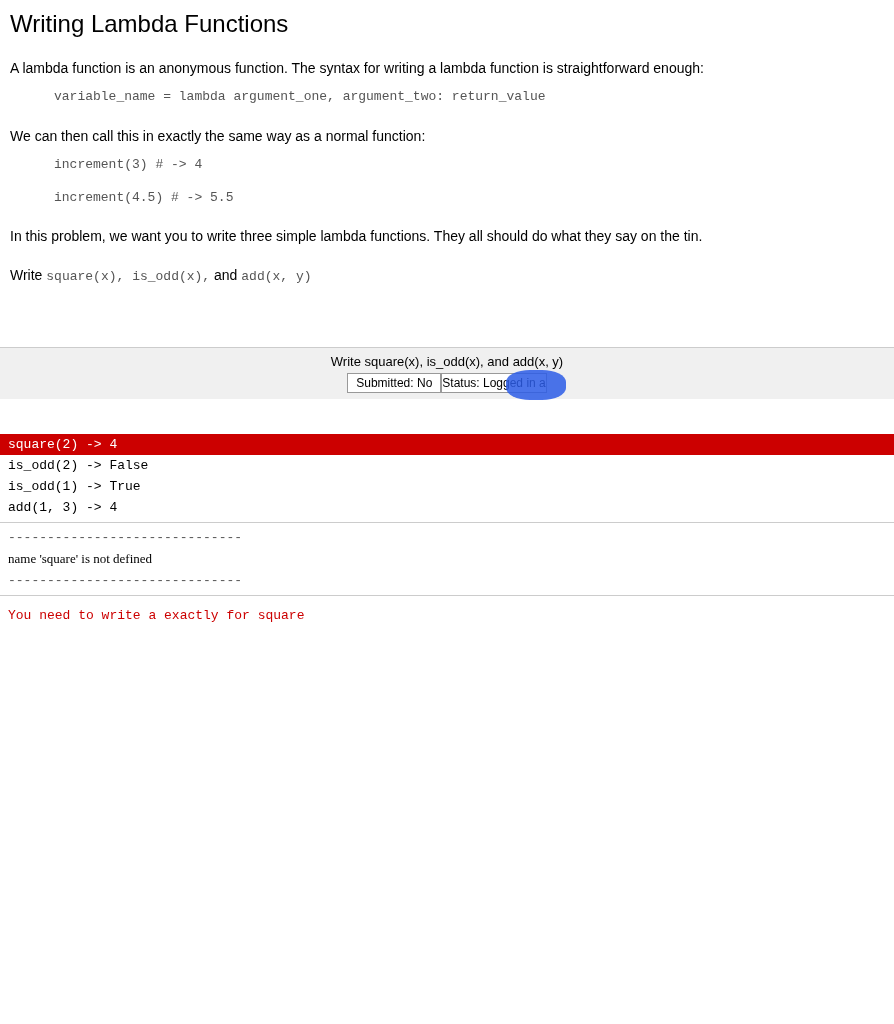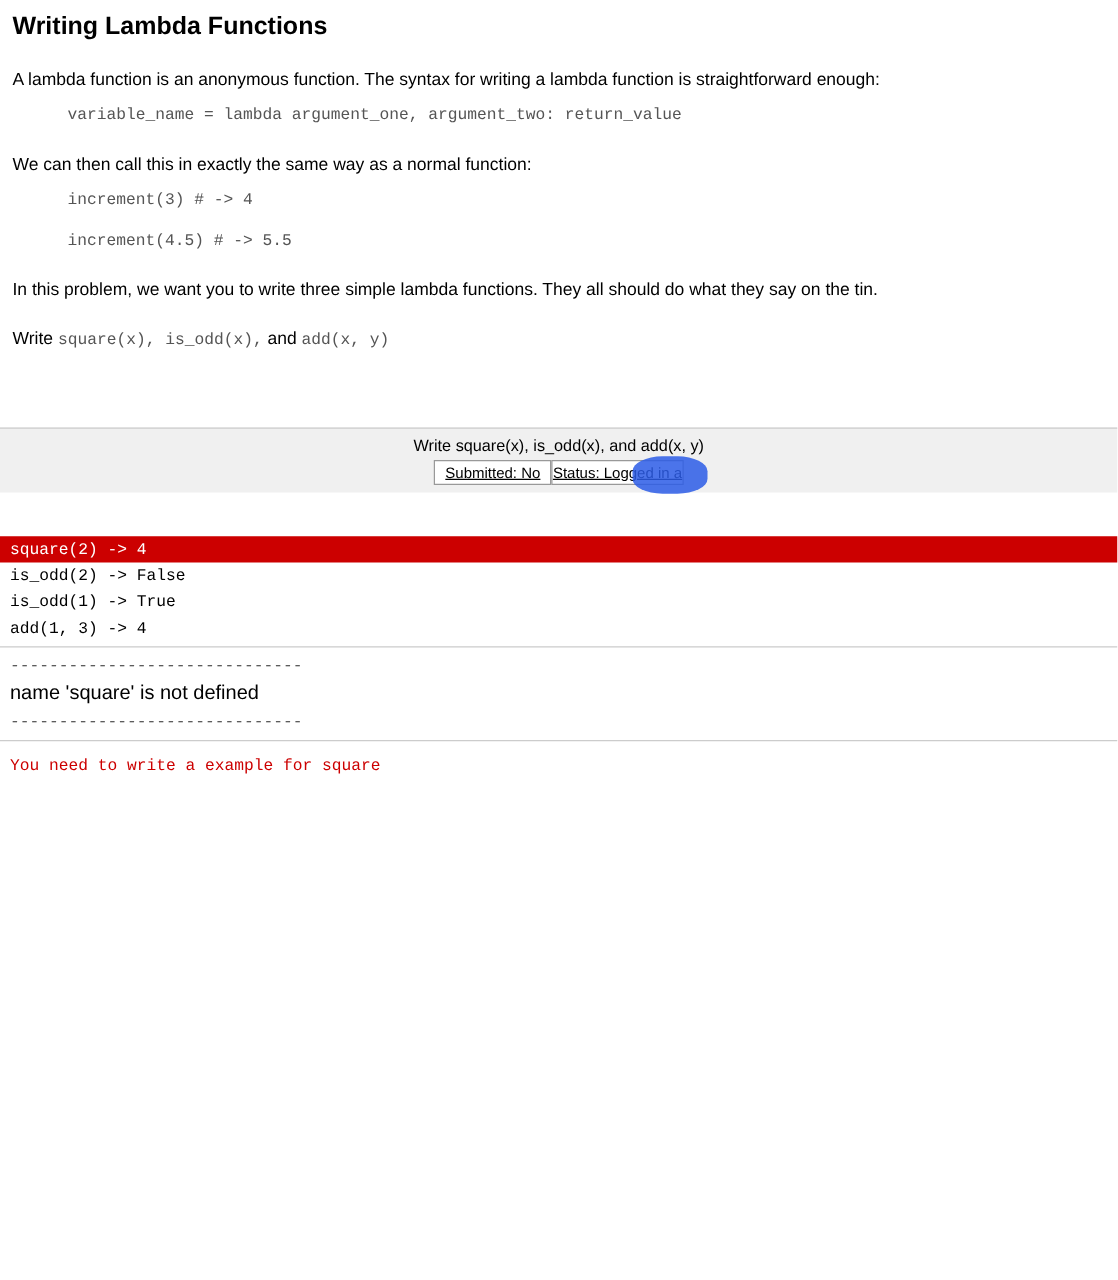--- a/index.html
+++ b/index.html
@@ -15,22 +15,22 @@
       color: #000;
       width: 894px;
       min-height: 1024px;
     }
 
     .page-container {
       padding: 10px 10px 0 10px;
     }
 
     h1 {
-      font-size: 20px;
-      font-weight: bold;
+      font-size: 24px;
+      font-weight: normal;
       margin-bottom: 20px;
     }
 
     .intro-text {
       font-size: 14px;
       line-height: 1.5;
       margin-bottom: 8px;
     }
 
     .code-block {
@@ -59,21 +59,20 @@
       font-size: 13px;
       border-top: 1px solid #ccc;
     }
 
     .status-bar {
       display: flex;
       justify-content: center;
       align-items: center;
       gap: 0;
       margin-top: 4px;
-      text-decoration: underline;
     }
 
     .status-badge {
       border: 1px solid #999;
       padding: 2px 8px;
       font-size: 12px;
       background: #fff;
     }
 
     .status-logged-in {
@@ -116,22 +115,22 @@
     }
 
     .divider-line {
       color: #555;
       font-family: 'Courier New', Courier, monospace;
       font-size: 13px;
       padding: 3px 8px;
     }
 
     .error-message {
-      font-family: Liberation Sans, sans-serif;
-      font-size: 16px;
+      font-family: Liberation Serif, serif;
+      font-size: 13px;
       padding: 3px 8px;
       color: #000;
     }
 
     .horizontal-rule {
       border: none;
       border-top: 1px solid #ccc;
       margin: 4px 0;
     }
 
@@ -191,14 +190,14 @@
   <div class="test-row-pass">add(1, 3) -&gt; 4</div>
 
   <hr class="horizontal-rule">
 
   <div class="divider-line">------------------------------</div>
   <div class="error-message">name 'square' is not defined</div>
   <div class="divider-line">------------------------------</div>
 
   <hr class="horizontal-rule">
 
-  <div class="feedback-message">You need to write a example for square</div>
+  <div class="feedback-message">You need to write a exactly for square</div>
 </div>
 
 </body></html>

